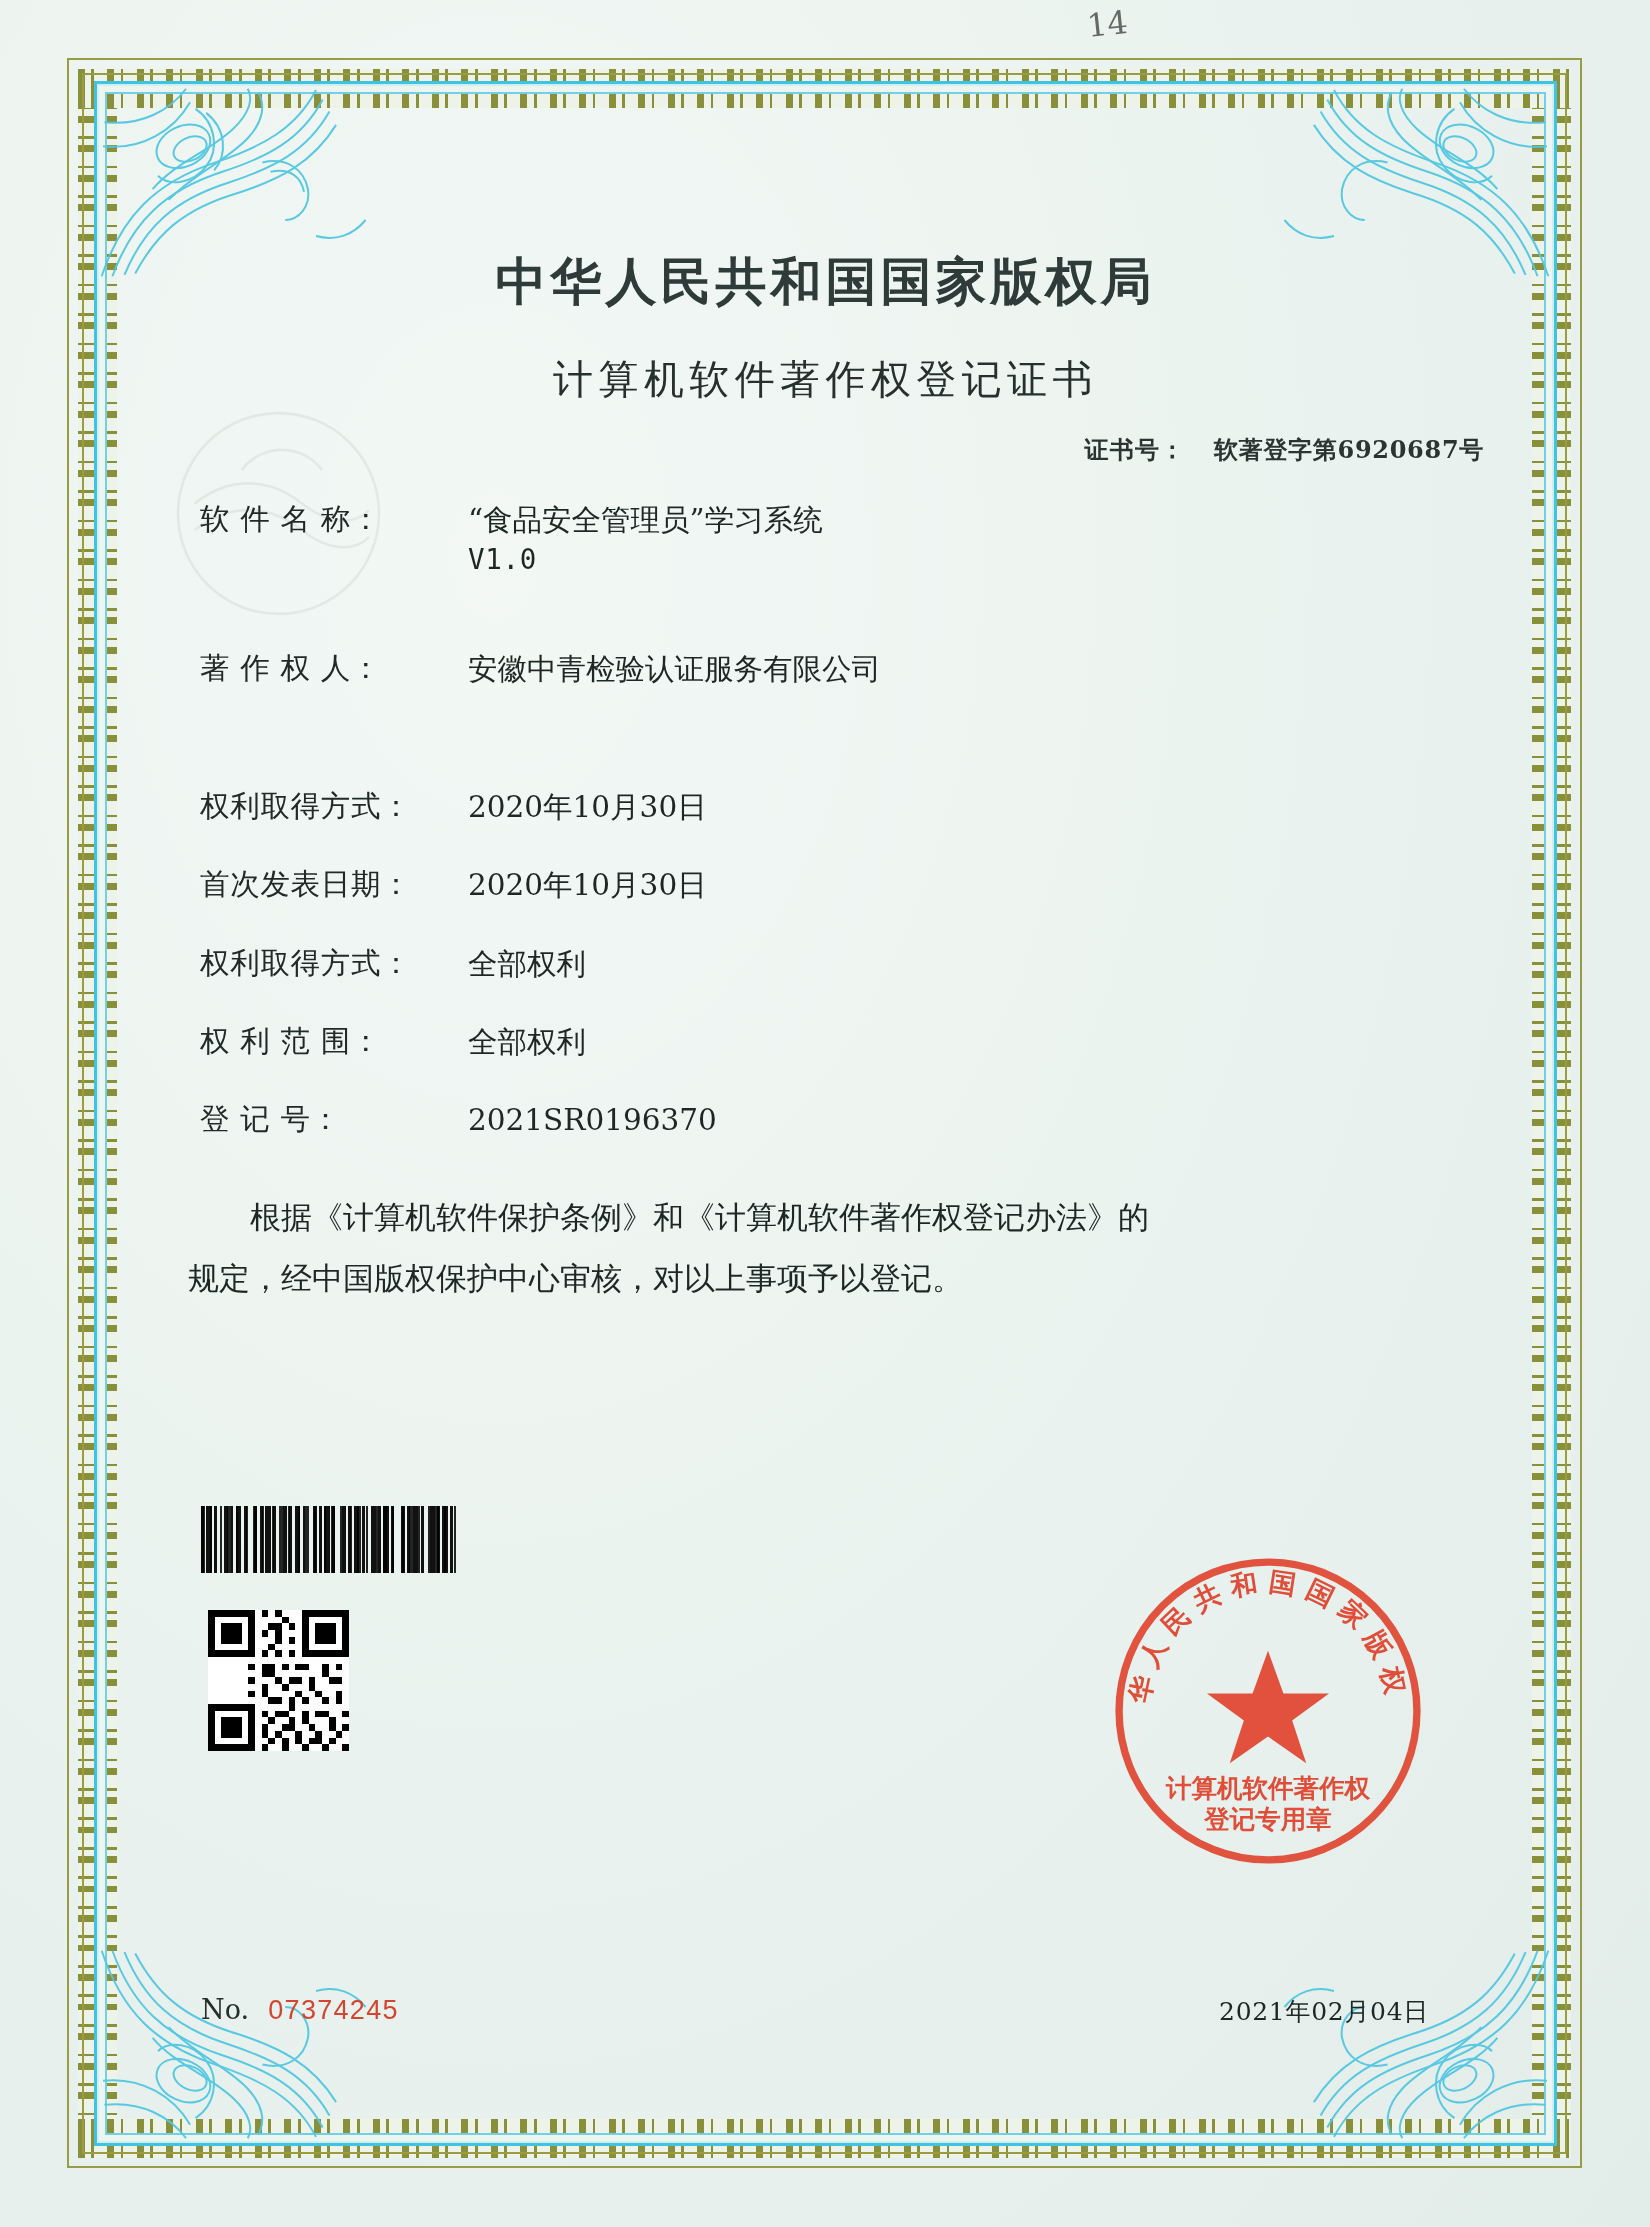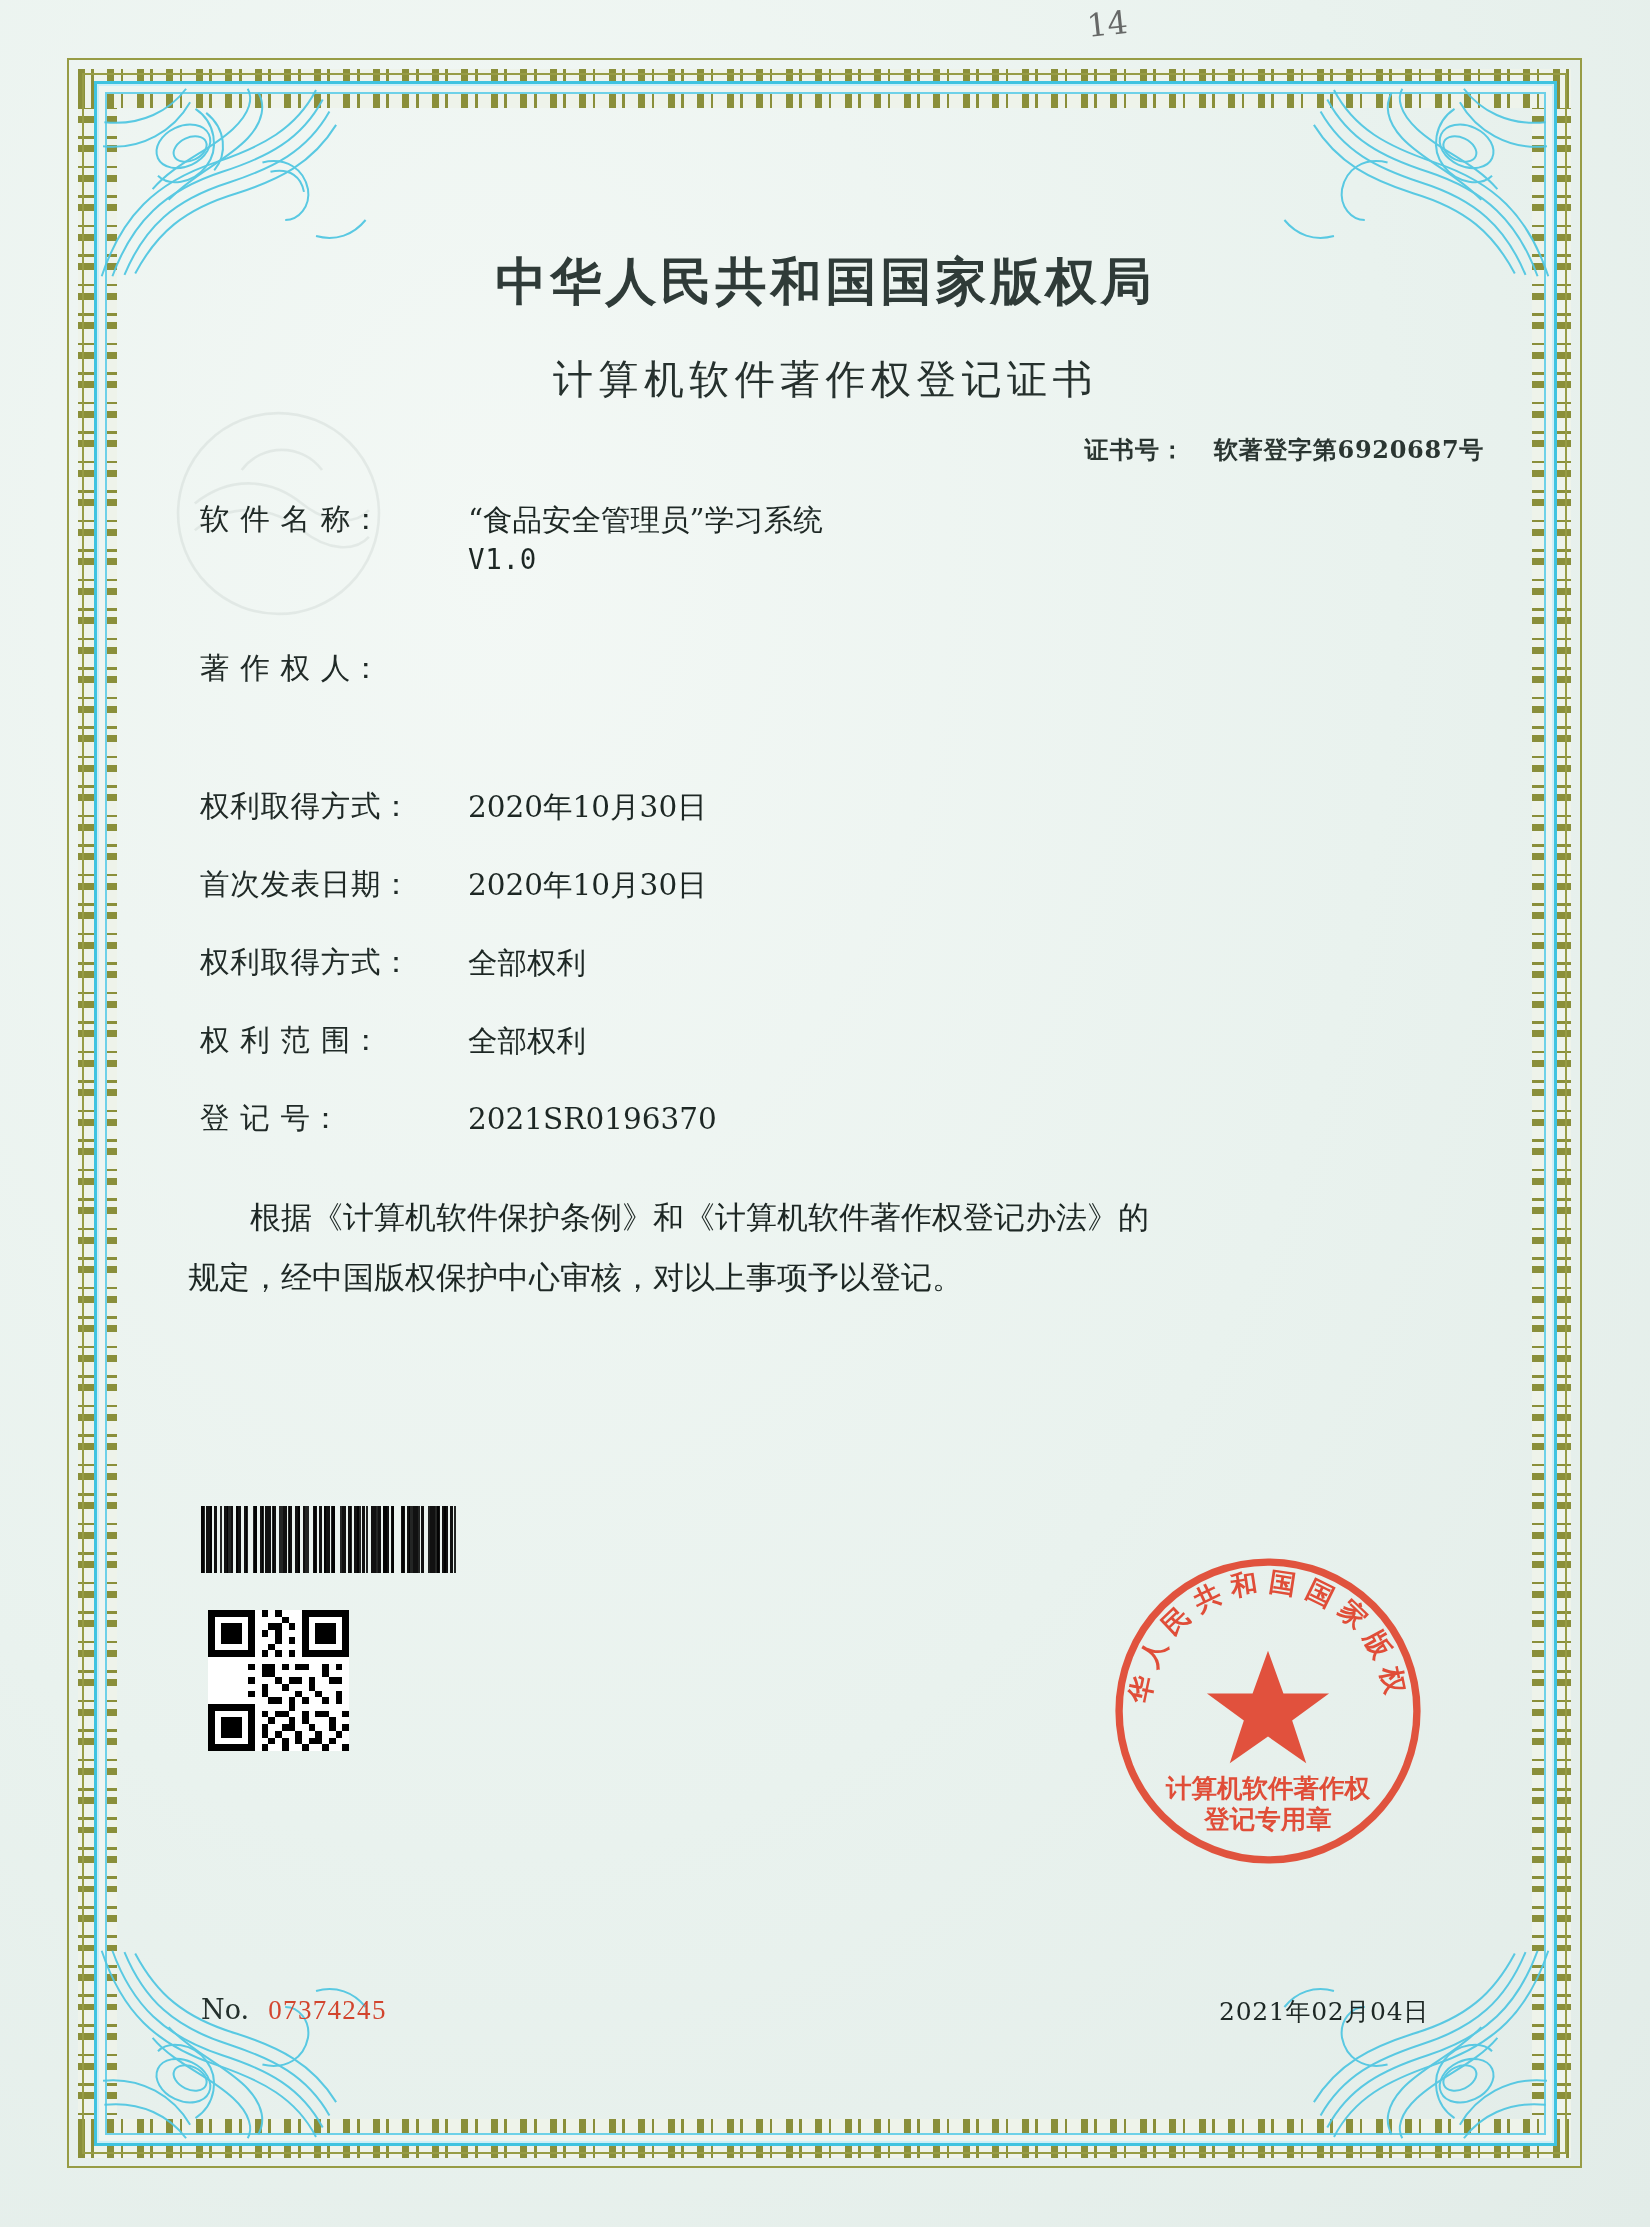--- a/index.html
+++ b/index.html
@@ -231,21 +231,21 @@
   .footer-no {
     position: absolute;
     left: 201px;
     bottom: 201px;
     font-size: 27px;
     font-family: "DejaVu Serif", "Liberation Serif", serif;
     color: #24302c;
   }
   .footer-no .num {
     color: #d2452e;
-    font-family: Liberation Serif, serif;
+    font-family: Liberation Sans, sans-serif;
     letter-spacing: 1.3px;
     margin-left: 10.7px;
     font-size: 27px;
   }
   .footer-date {
     position: absolute;
     right: 221px;
     bottom: 199px;
     font-size: 25px;
     font-family: "DejaVu Serif", "Liberation Serif", serif;
@@ -395,20 +395,21 @@
         <div class="field-value">
           <div>“食品安全管理员”学习系统</div>
           <div class="mono">V1.0</div>
         </div>
       </div>
 
       <div class="gap-sm"></div>
 
       <div class="field-row">
         <div class="field-label">著 作 权 人：</div>
+        <div class="field-value">安徽中青检验认证服务有限公司</div>
       </div>
 
       <div class="gap-md"></div>
 
       <div class="field-row">
         <div class="field-label">权利取得方式：</div>
         <div class="field-value">2020年10月30日</div>
       </div>
 
       <div style="height:17.4px"></div>

